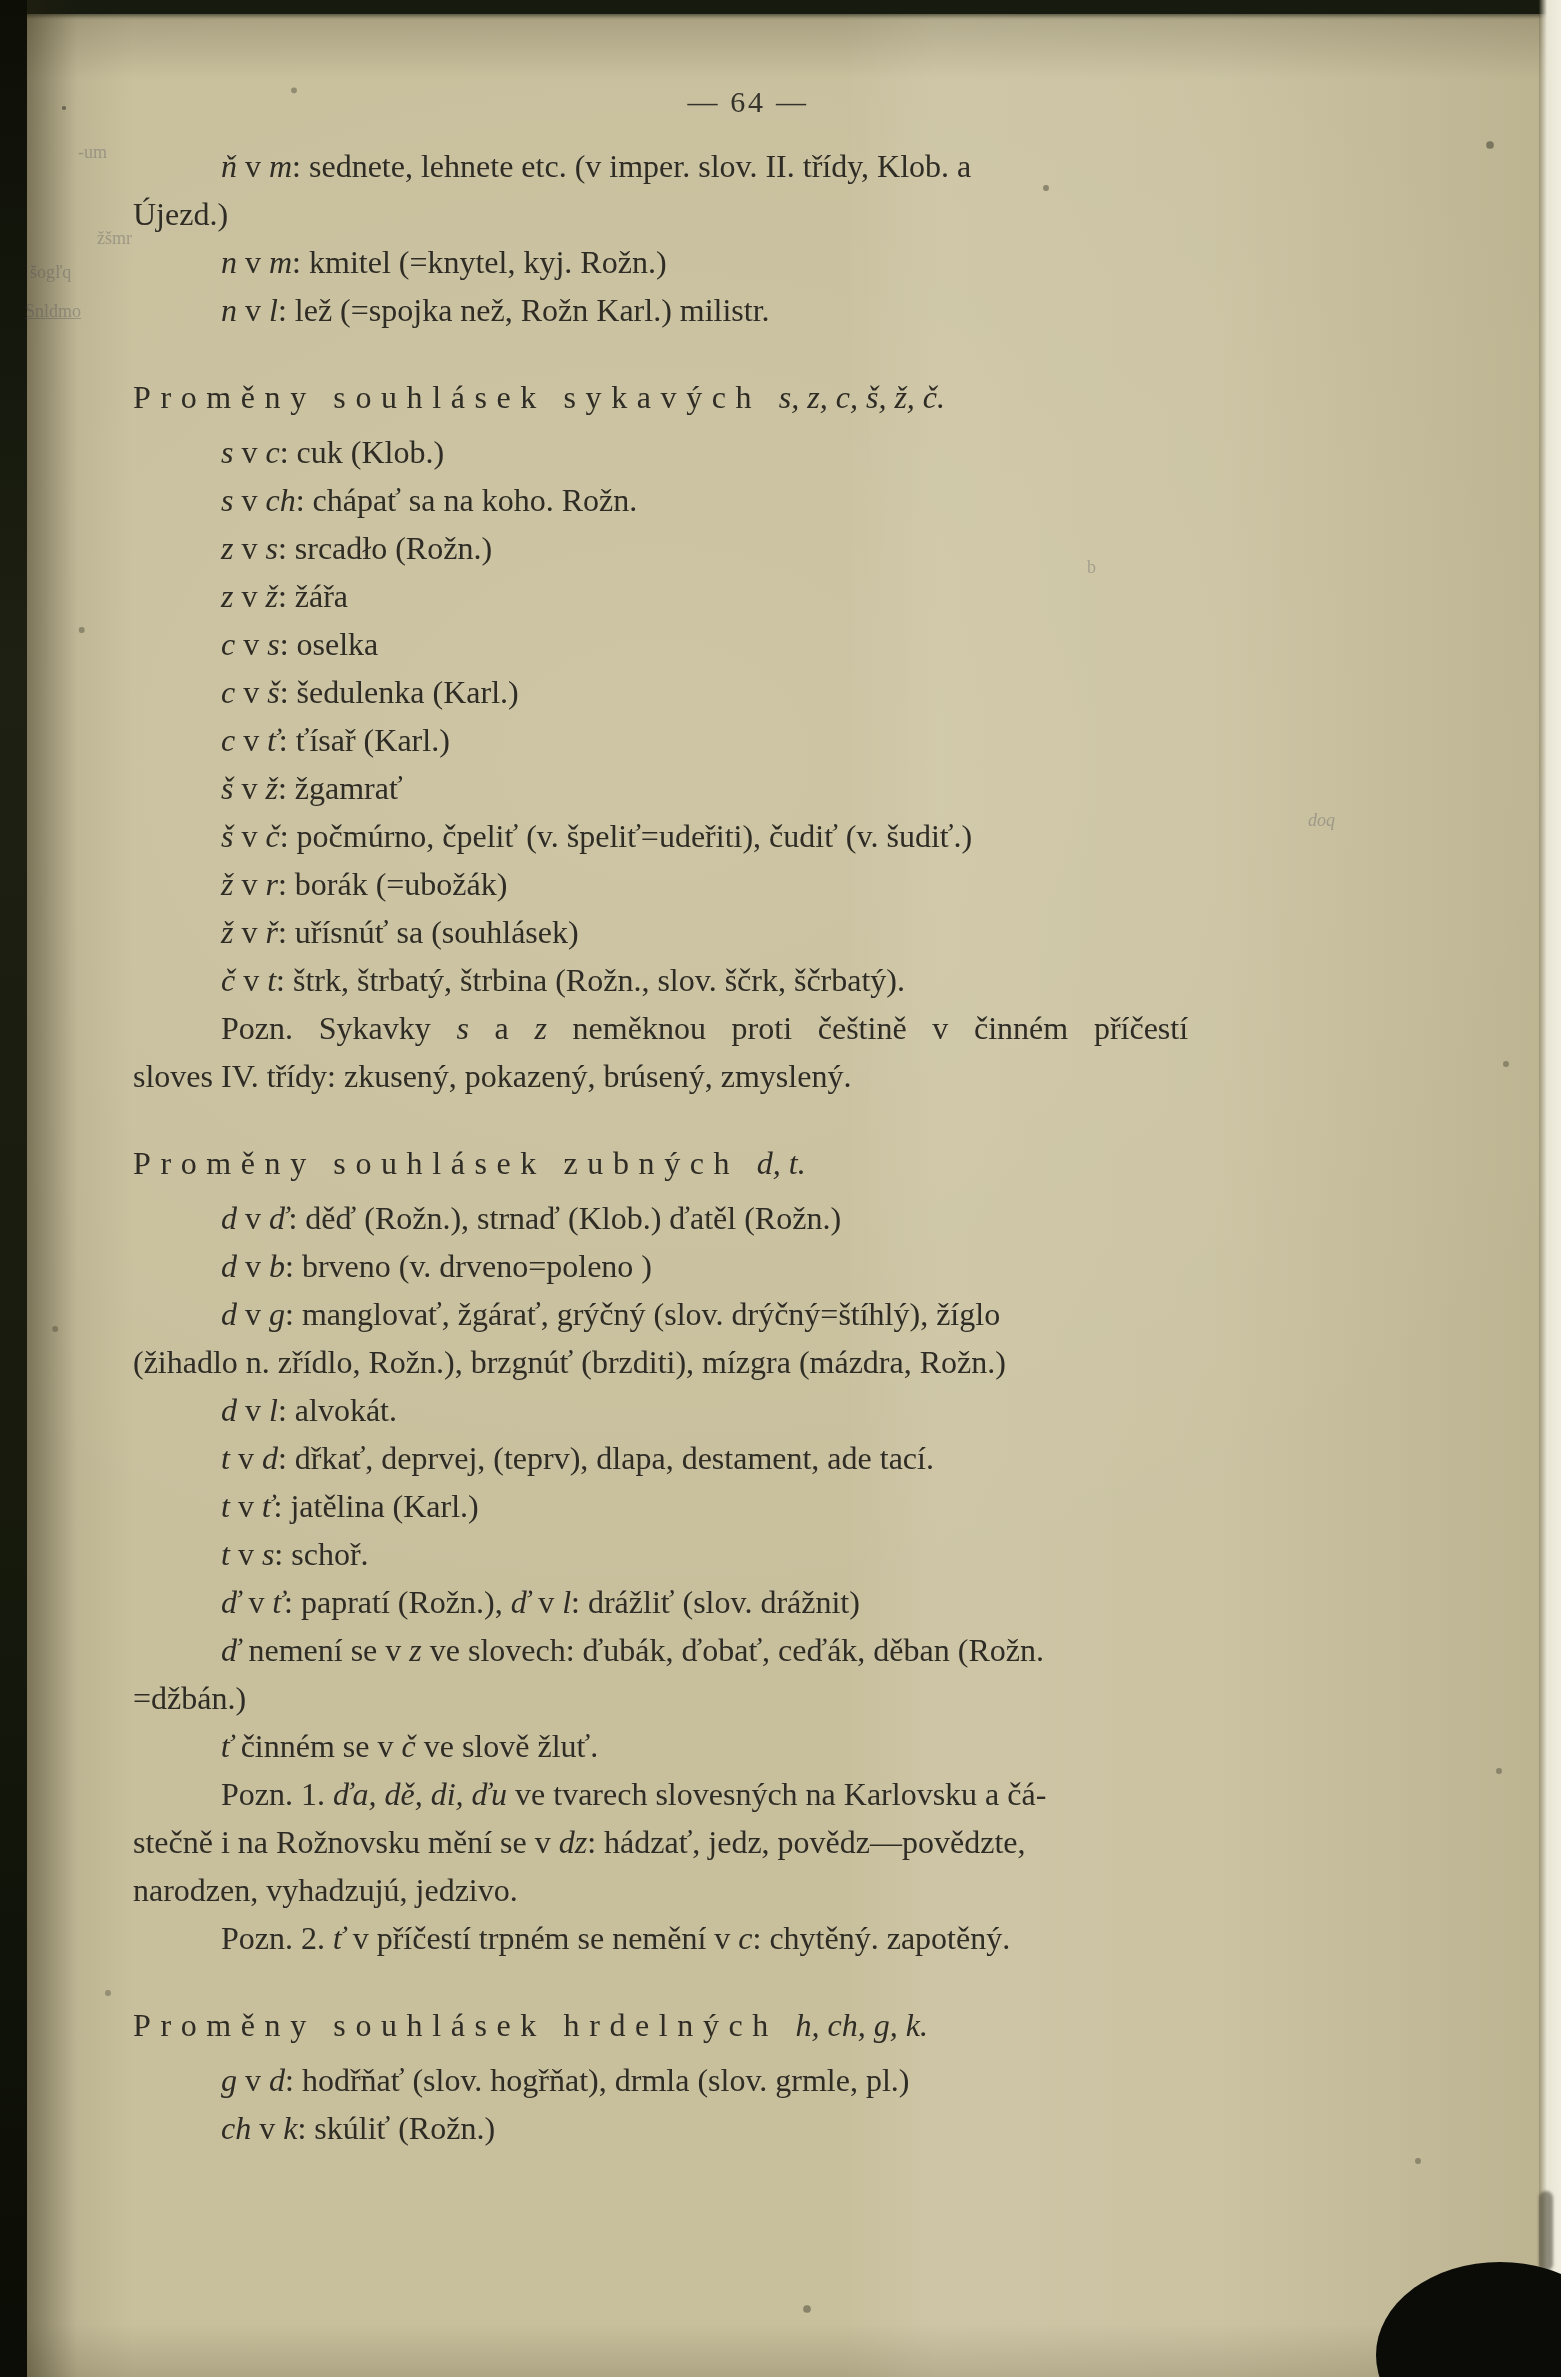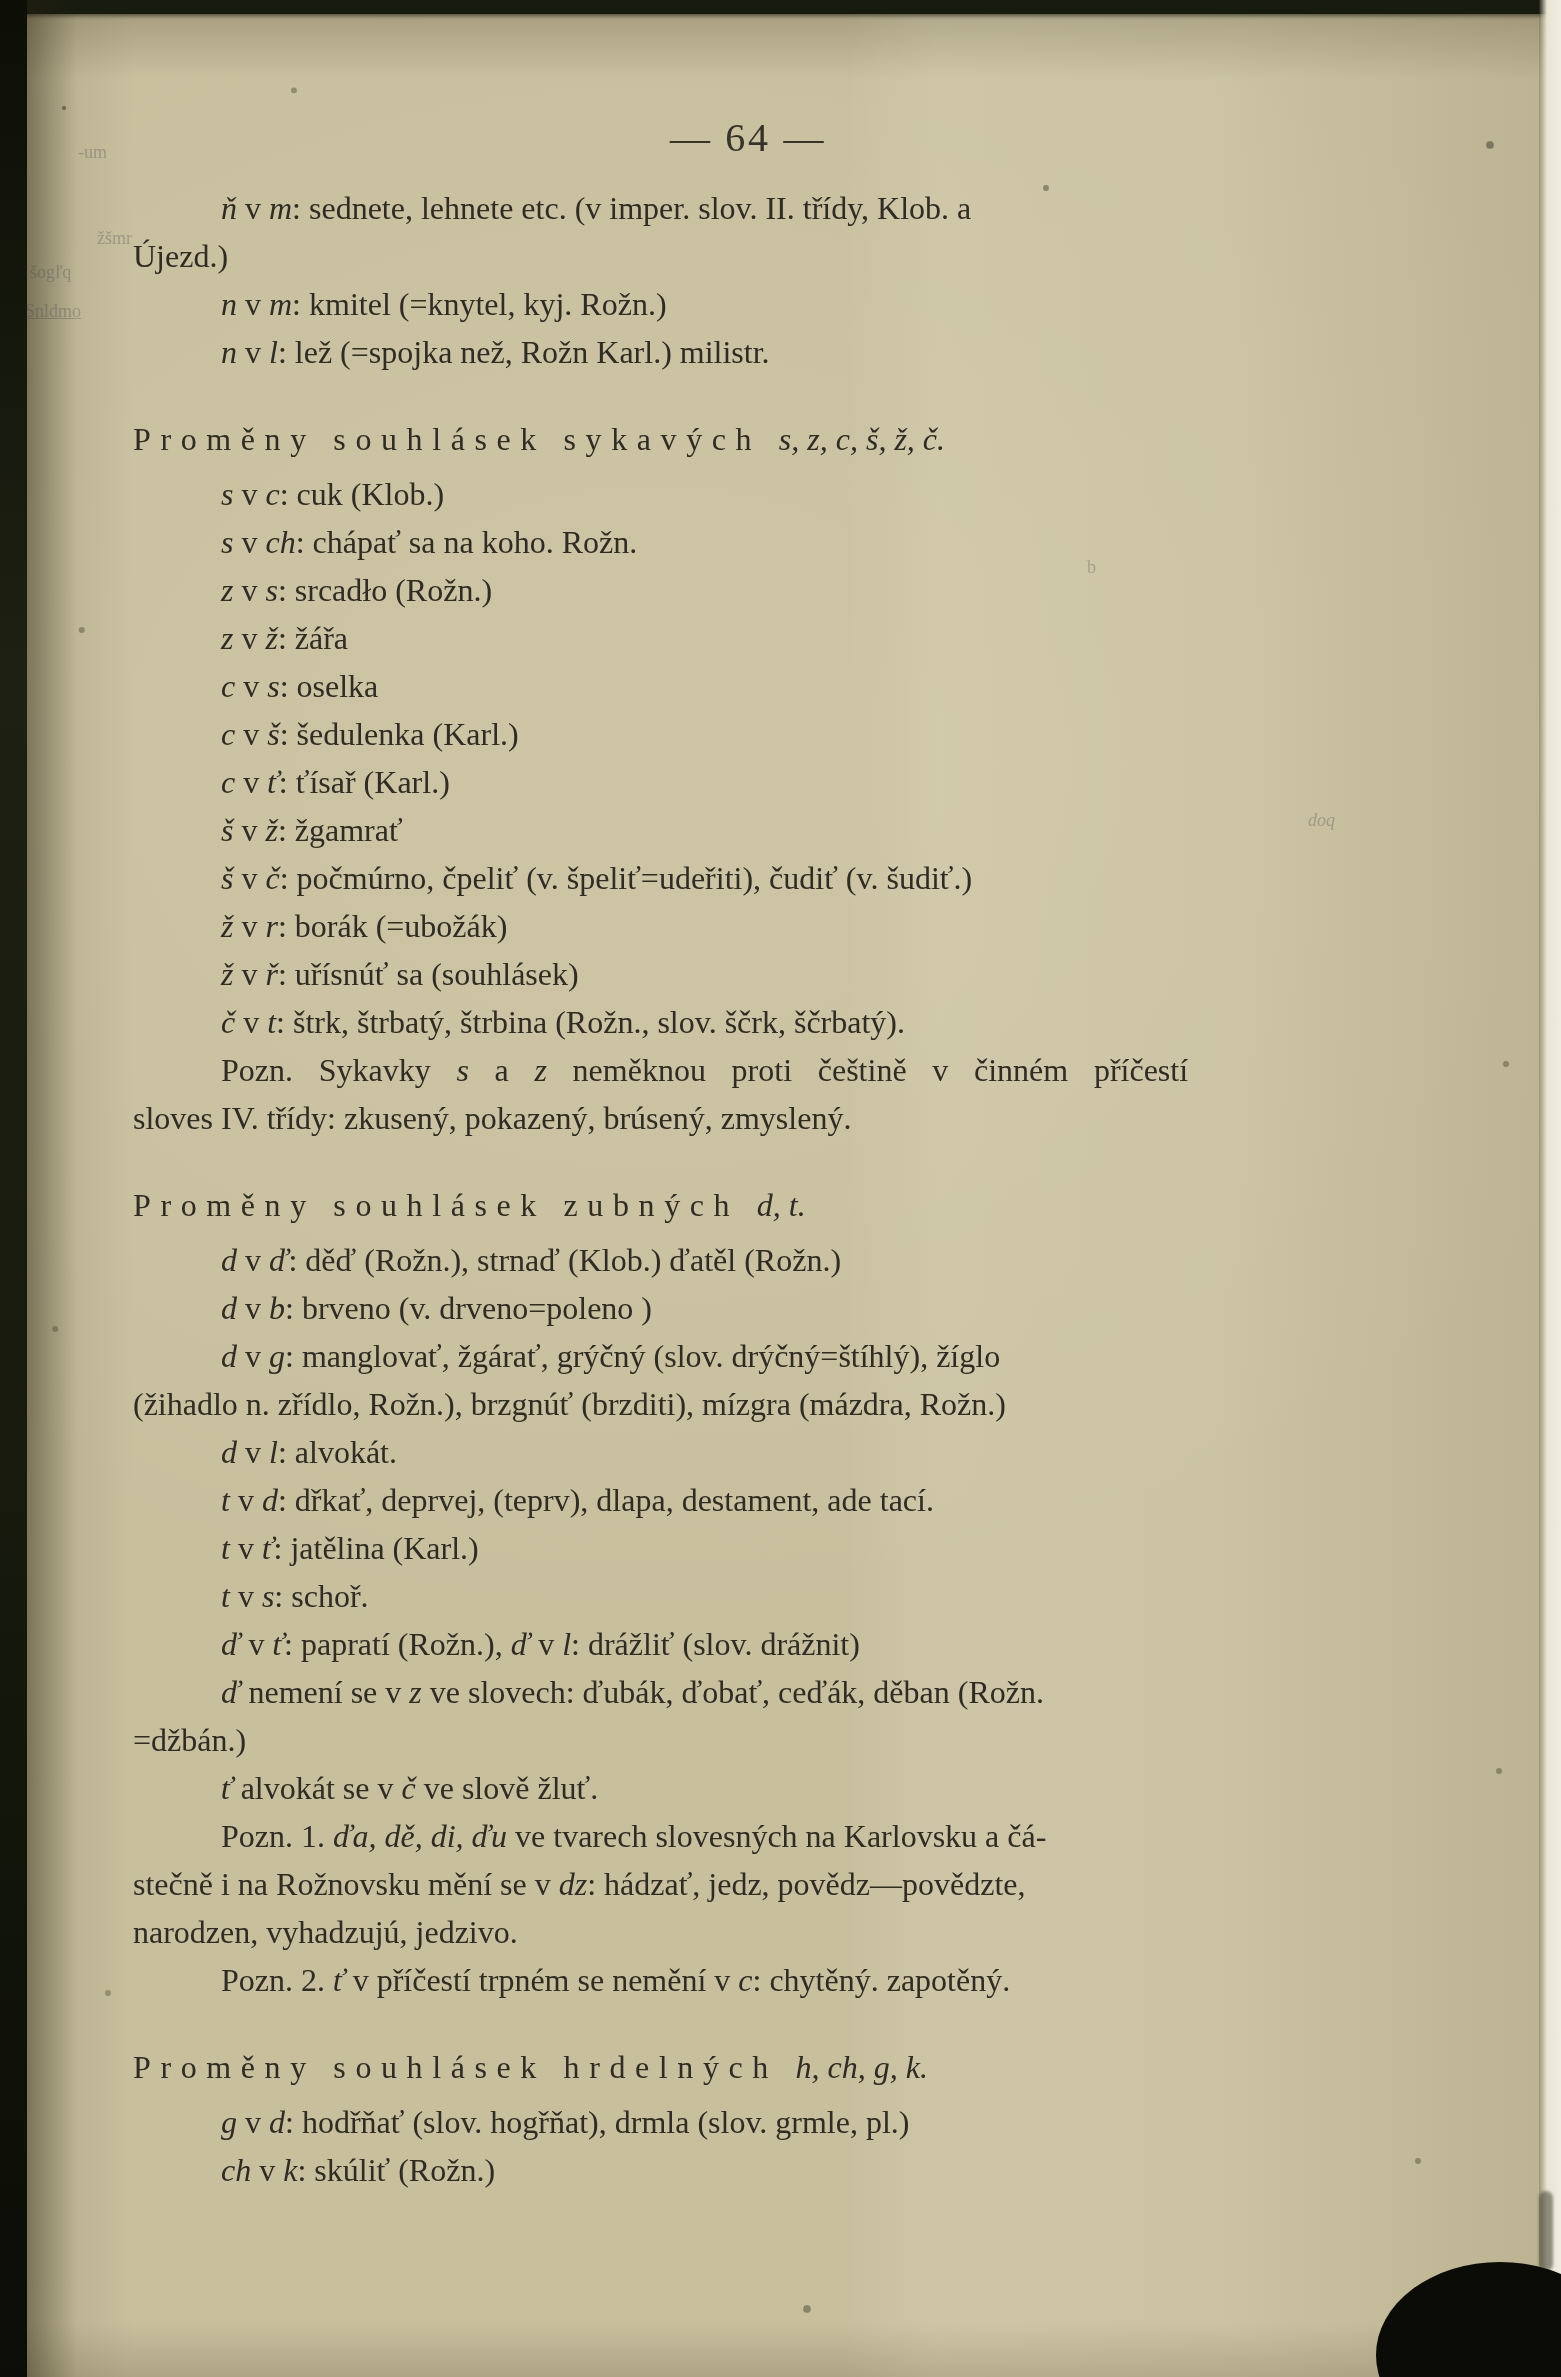--- a/index.html
+++ b/index.html
@@ -23,21 +23,21 @@
     background:linear-gradient(180deg,#0d0f07,#1d2012 28%,#171a0d 62%,#0b0d06);}
   .edge-left-shadow{position:absolute;left:26.5px;top:0;width:50px;height:100%;
     background:linear-gradient(90deg, rgba(42,37,18,.38), rgba(0,0,0,0));}
   .edge-right{position:absolute;right:0;top:0;width:23px;height:100%;
     background:linear-gradient(90deg, rgba(60,55,30,.25), #e9e5d4 35%, #f1eee0);}
   .corner-shadow{position:absolute;right:-62px;bottom:-71px;width:248px;height:186px;border-radius:50%;background:#0b0c07;}
   .bottom-right-smudge{position:absolute;right:8.8px;bottom:106px;width:14px;height:80px;border-radius:7px;background:rgba(30,28,15,.45);filter:blur(1.8px);}
 
   
   .content{position:relative;margin-left:133px;width:1230px;}
-  .pageno{margin-top:114px;text-align:center;font-size:40px;letter-spacing:2.7px;color:#35332b;}
+  .pageno{margin-top:85px;text-align:center;font-size:30px;letter-spacing:2.7px;color:#35332b;}
   .text-block{margin-top:23px;}
   .line{font-size:32px;line-height:48px;white-space:nowrap;}
   .entry{text-indent:88px;}
   .cont{text-indent:0;}
   .heading{text-align:left;text-indent:0;margin-top:39px;margin-bottom:7px;}
   .heading .sp{letter-spacing:.30em;}
   .it{font-style:italic;}
   .wide{word-spacing:17.7px;}
 
   
@@ -110,21 +110,21 @@
         <div class="line entry"><span class="it">d</span><span> v </span><span class="it">b</span><span>: brveno (v. drveno=poleno )</span></div>
         <div class="line entry"><span class="it">d</span><span> v </span><span class="it">g</span><span>: manglovať, žgárať, grýčný (slov. drýčný=štíhlý), žíglo</span></div>
         <div class="line cont"><span>(žihadlo n. zřídlo, Rožn.), brzgnúť (brzditi), mízgra (mázdra, Rožn.)</span></div>
         <div class="line entry"><span class="it">d</span><span> v </span><span class="it">l</span><span>: alvokát.</span></div>
         <div class="line entry"><span class="it">t</span><span> v </span><span class="it">d</span><span>: dřkať, deprvej, (teprv), dlapa, destament, ade tací.</span></div>
         <div class="line entry"><span class="it">t</span><span> v </span><span class="it">ť</span><span>: jatělina (Karl.)</span></div>
         <div class="line entry"><span class="it">t</span><span> v </span><span class="it">s</span><span>: schoř.</span></div>
         <div class="line entry"><span class="it">ď</span><span> v </span><span class="it">ť</span><span>: papratí (Rožn.), </span><span class="it">ď</span><span> v </span><span class="it">l</span><span>: drážliť (slov. drážnit)</span></div>
         <div class="line entry"><span class="it">ď</span><span> nemení se v </span><span class="it">z</span><span> ve slovech: ďubák, ďobať, ceďák, děban (Rožn.</span></div>
         <div class="line cont"><span>=džbán.)</span></div>
-        <div class="line entry"><span class="it">ť</span><span> alvokát se v </span><span class="it">č</span><span> ve slově žluť.</span></div>
+        <div class="line entry"><span class="it">ť</span><span> činném se v </span><span class="it">č</span><span> ve slově žluť.</span></div>
         <div class="line entry"><span>Pozn. 1. </span><span class="it">ďa, dě, di, ďu</span><span> ve tvarech slovesných na Karlovsku a čá-</span></div>
         <div class="line cont"><span>stečně i na Rožnovsku mění se v </span><span class="it">dz</span><span>: hádzať, jedz, povědz—povědzte,</span></div>
         <div class="line cont"><span>narodzen, vyhadzujú, jedzivo.</span></div>
         <div class="line entry"><span>Pozn. 2. </span><span class="it">ť</span><span> v příčestí trpném se nemění v </span><span class="it">c</span><span>: chytěný. zapotěný.</span></div>
         <div class="line heading"><span class="sp">Proměny souhlásek hrdelných </span><span class="it">h, ch, g, k.</span></div>
         <div class="line entry"><span class="it">g</span><span> v </span><span class="it">d</span><span>: hodřňať (slov. hogřňat), drmla (slov. grmle, pl.)</span></div>
         <div class="line entry"><span class="it">ch</span><span> v </span><span class="it">k</span><span>: skúliť (Rožn.)</span></div>
       </div>
   </div>
 

